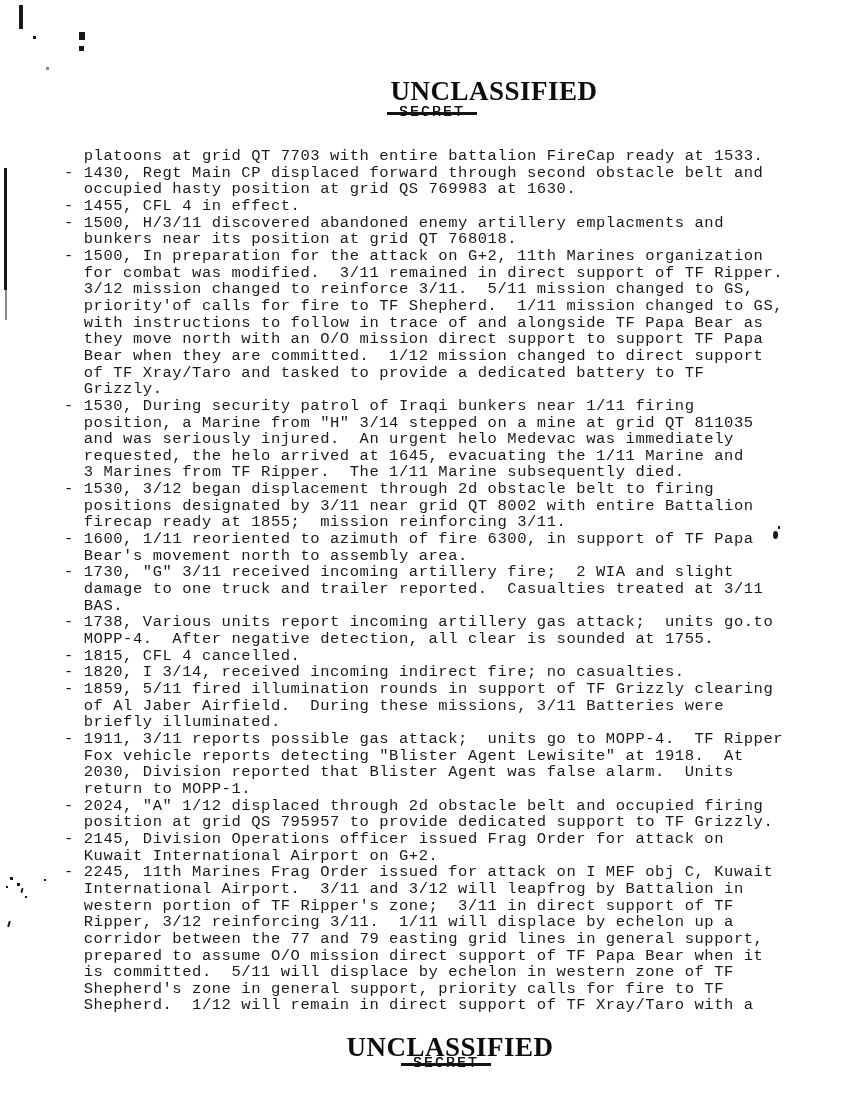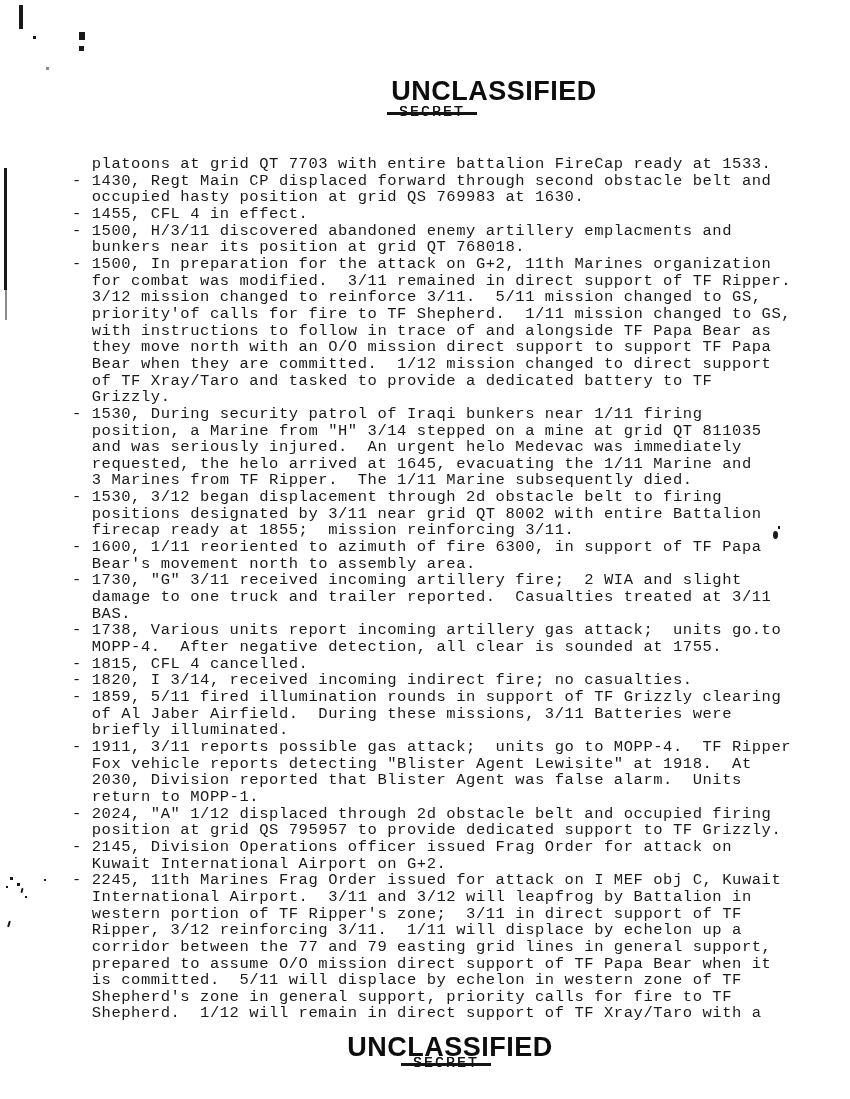--- a/index.html
+++ b/index.html
@@ -7,21 +7,21 @@
   .page{
     position:relative;
     width:850px;height:1099px;
     background:#ffffff;
     overflow:hidden;
     color:#161616;
   }
   .class-banner{
     position:absolute;
     transform:translateX(-50%);
-    font-family:Liberation Sans, sans-serif;
+    font-family:Liberation Serif, serif;
     font-weight:700;
     font-size:27px;
     letter-spacing:0.5px;
     color:#0d0d0d;
     white-space:nowrap;
   }
   .banner-top{left:494px;top:76px;}
   .banner-bottom{left:450px;top:1032px;}
   .struck{
     position:absolute;
@@ -40,21 +40,21 @@
     left:-12px;right:-12px;
     top:46%;
     height:3px;
     background:#141414;
   }
   .struck-top{left:432px;top:104px;}
   .struck-bottom{left:446px;top:1055px;}
   .doc-body{
     position:absolute;
     left:64px;top:148px;
-    margin:8px;
+    margin:0;
     font-family:"Liberation Mono","DejaVu Sans Mono",monospace;
     font-size:15.5px;
     line-height:16.65px;
     letter-spacing:0.55px;
     color:#1a1a1a;
     white-space:pre;
   }
   .mark{position:absolute;background:#181818;}
   .round{border-radius:50%;}
   .faint{background:#8a8a8a;}

